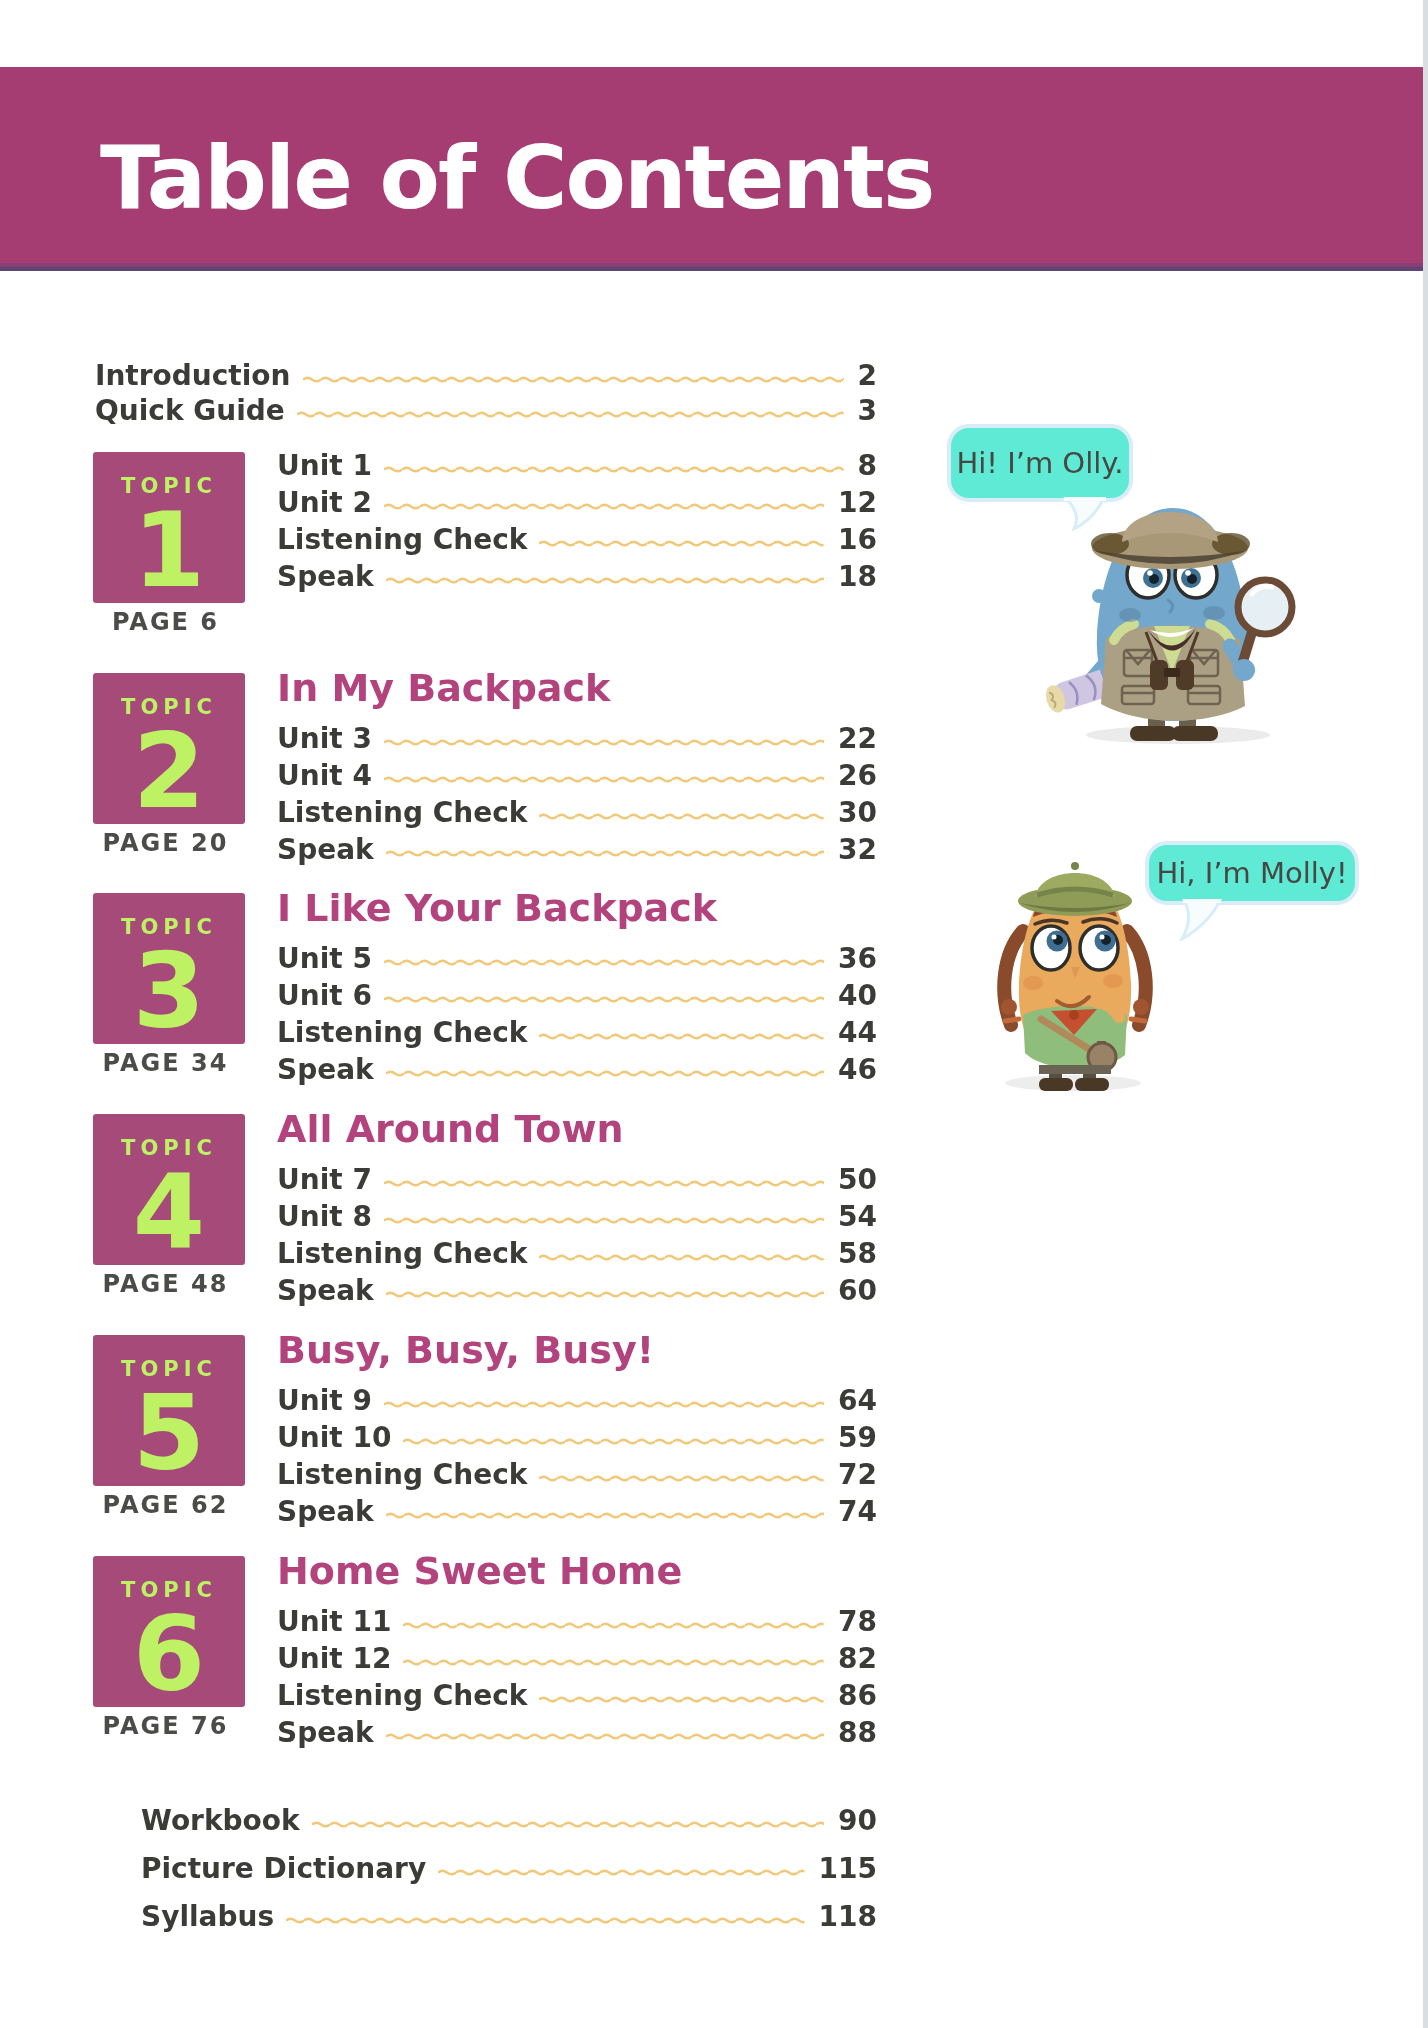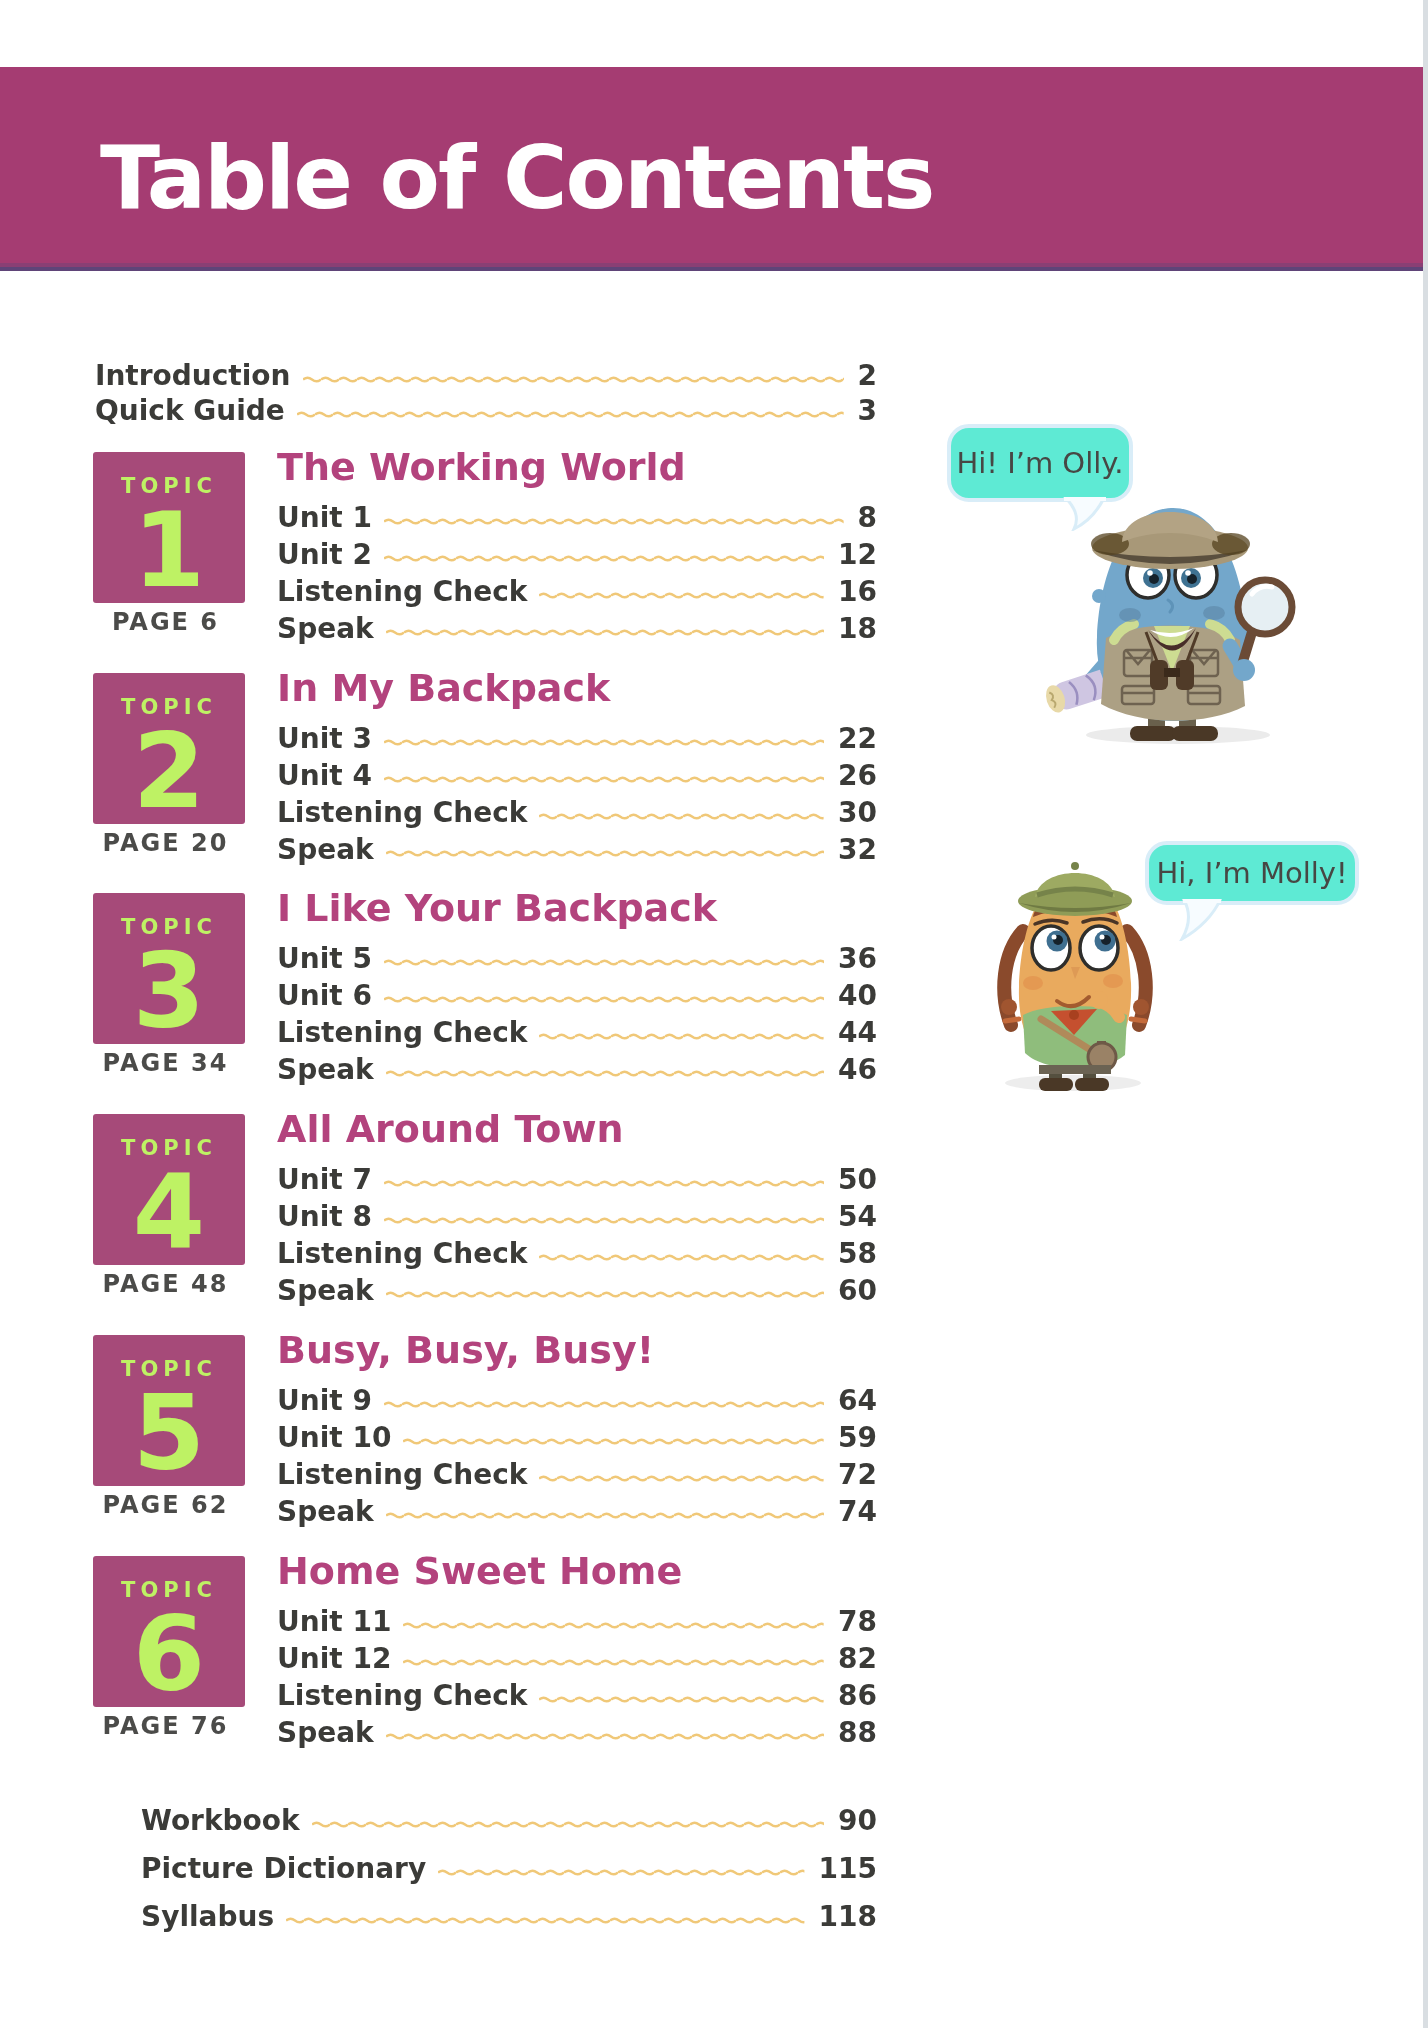--- a/index.html
+++ b/index.html
@@ -80,21 +80,20 @@
   </div>
 </div>
 
 <div class="topic" style="top:452px">
   <div class="badge">
     <div class="tword">TOPIC</div>
     <div class="tnum">1</div>
   </div>
   <div class="pagelab">PAGE 6</div>
   <div class="tcontent">
-    <div class="ttitle">The Working World</div>
     <div class="row">
       <span class="label">Unit 1</span>
       <svg class="leader">
           <rect width="100%" height="100%" fill="url(#wavePat)"></rect>
         </svg>
       <span class="num">8</span>
     </div>
     <div class="row">
       <span class="label">Unit 2</span>
       <svg class="leader">

